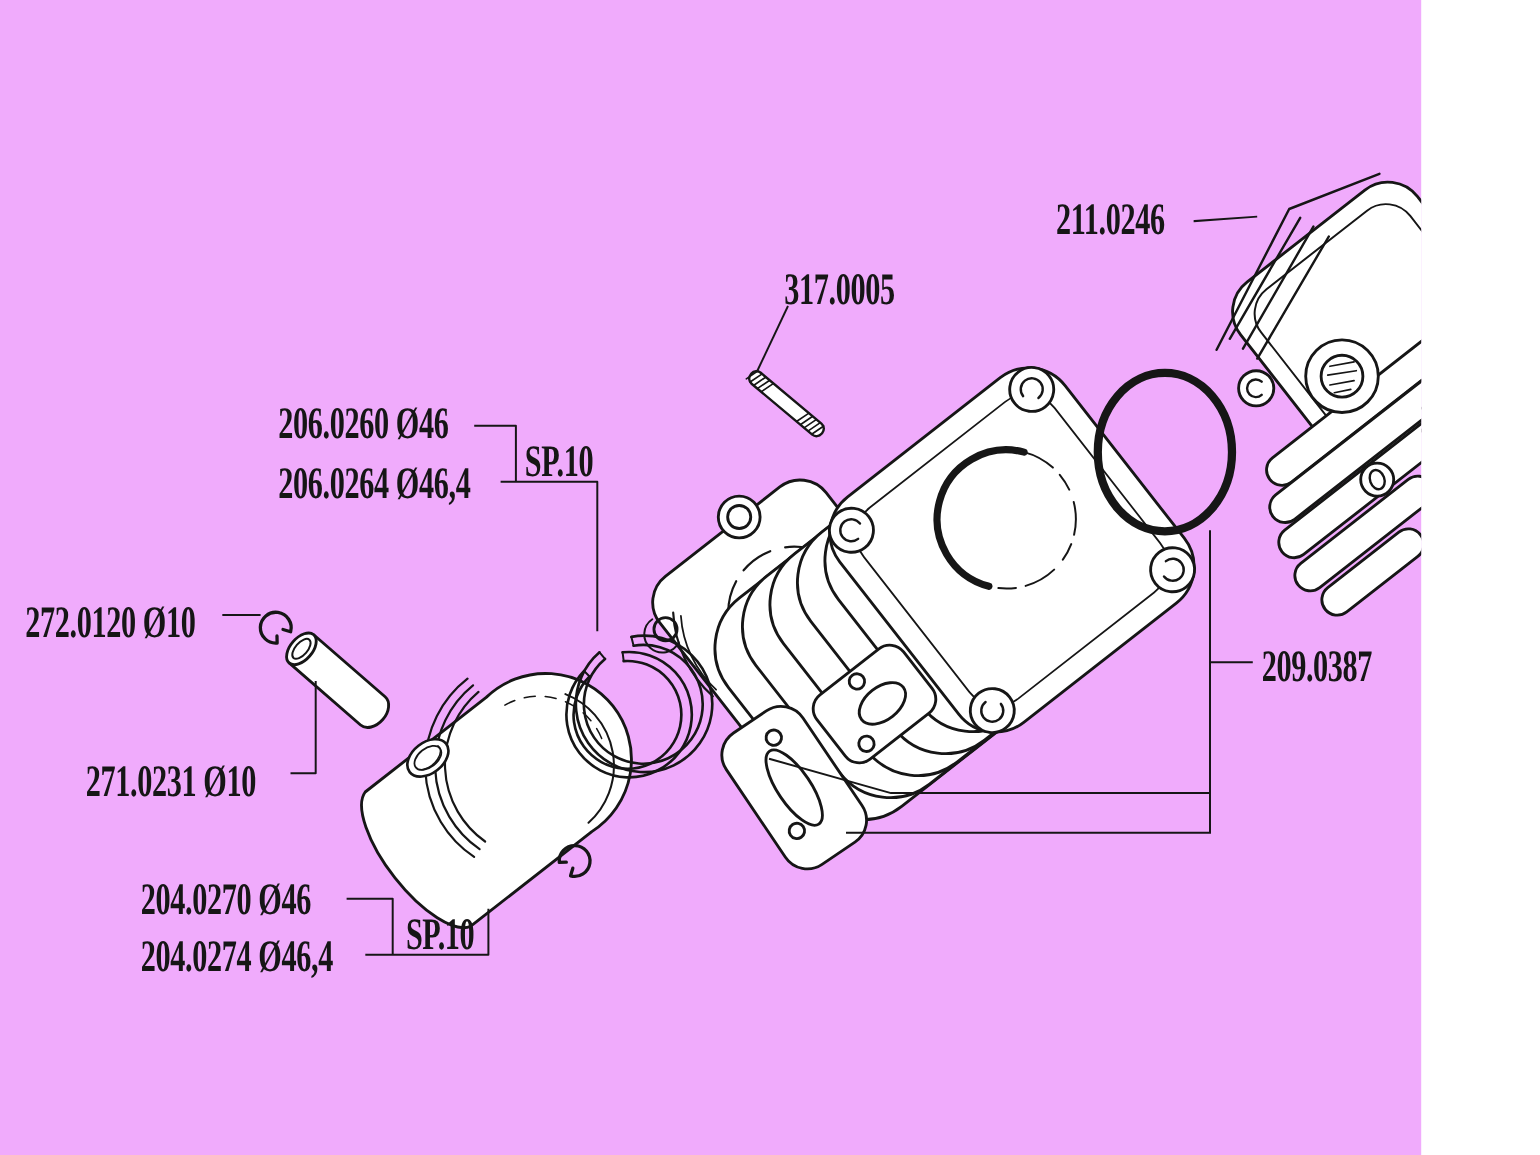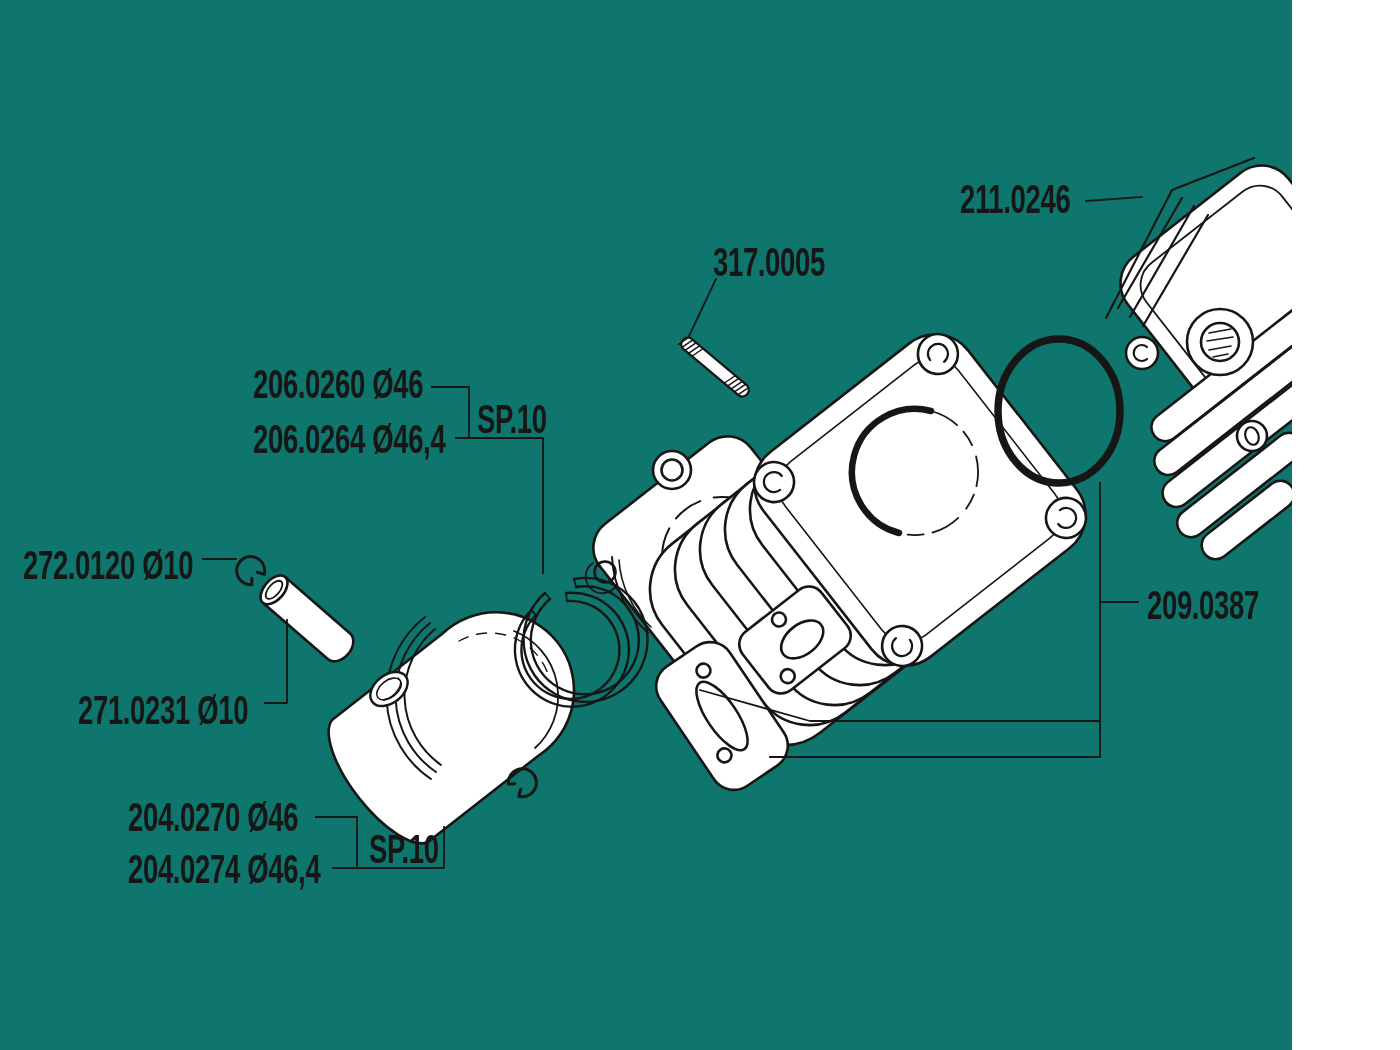--- a/index.html
+++ b/index.html
@@ -1,17 +1,17 @@
 <!DOCTYPE html>
 <html><head>
 <meta charset="utf-8">
 <style>
   html,body{margin:0;padding:0;background:#fff;}
-  #stage{position:relative;width:1292px;height:1050px;background:#0f766e;overflow:hidden;
-         font-family:Liberation Sans, sans-serif;}
+  #stage{position:relative;width:1292px;height:1050px;background:#f0abfc;overflow:hidden;
+         font-family:Liberation Serif, serif;}
   #art{position:absolute;left:0;top:0;}
   .lbl{position:absolute;font-weight:700;font-size:41px;line-height:46px;color:#161616;
        white-space:nowrap;transform:scaleX(0.67);transform-origin:0 0;letter-spacing:-0.5px;}
 </style>
 </head>
 <body>
 
 <div id="stage">
 
 <svg id="art" width="1400" height="1050" viewBox="0 0 1400 1050">

